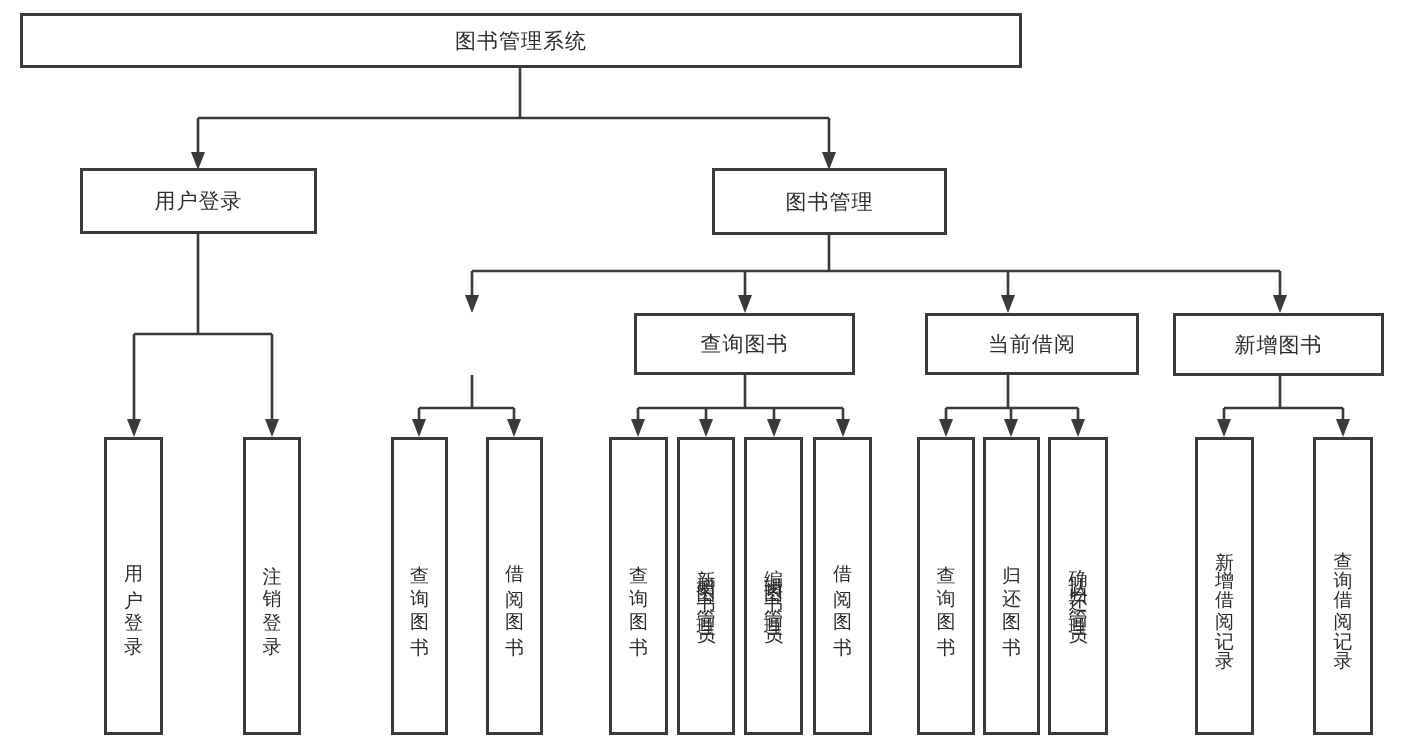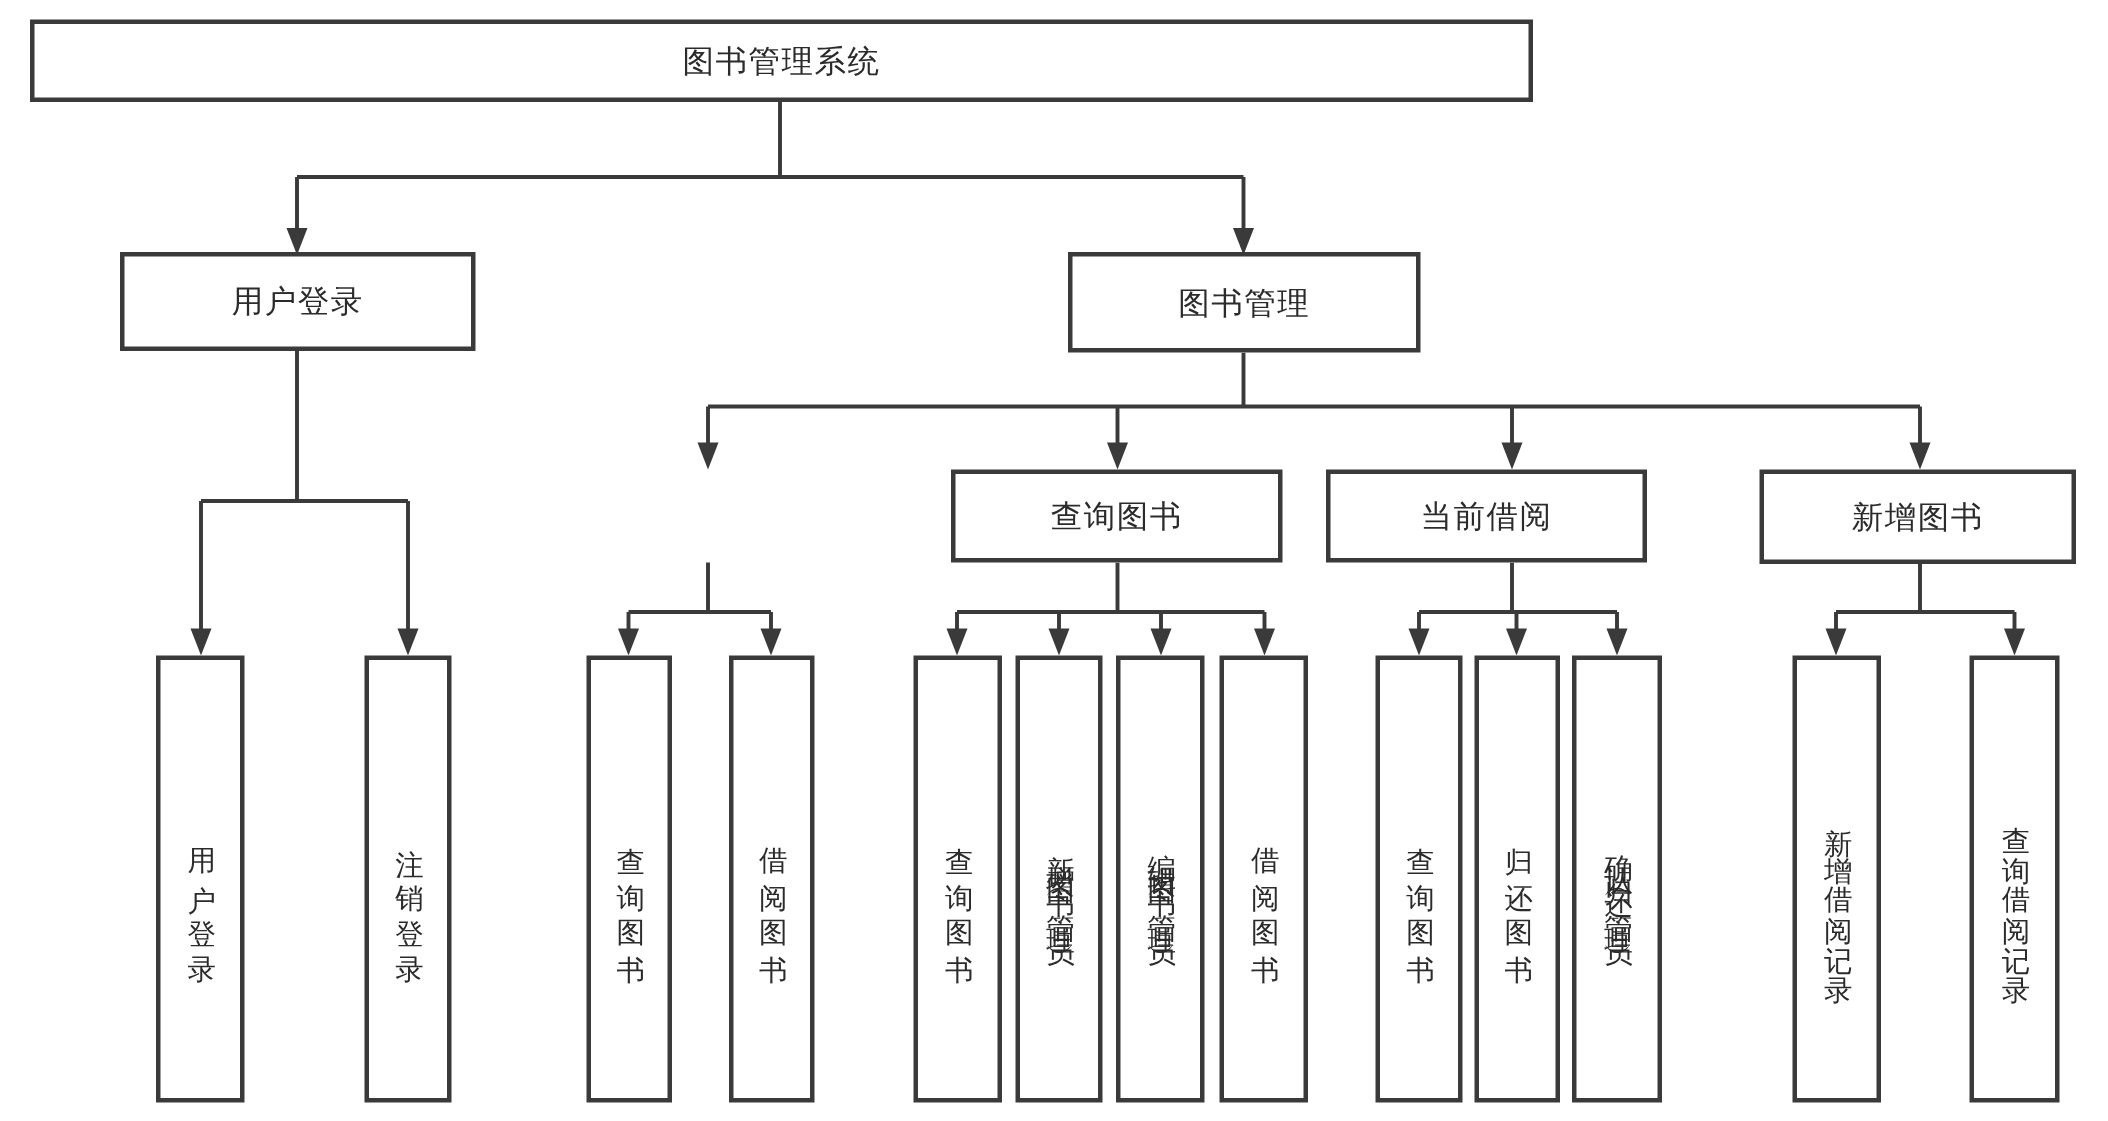--- a/index.html
+++ b/index.html
@@ -69,21 +69,21 @@
       <polygon points="1336,419 1350,419 1343,437"></polygon>
     </g>
   </svg>
 
   <div class="node" style="left:20px;top:13px;width:1002px;height:55px">图书管理系统</div>
 
   <div class="node" style="left:80px;top:168px;width:237px;height:66px">用户登录</div>
   <div class="node" style="left:712px;top:168px;width:235px;height:67px">图书管理</div>
 
   <div class="node" style="left:634px;top:313px;width:221px;height:62px">查询图书</div>
-  <div class="node" style="left:884px;top:313px;width:214px;height:62px">当前借阅</div>
+  <div class="node" style="left:925px;top:313px;width:214px;height:62px">当前借阅</div>
   <div class="node" style="left:1173px;top:313px;width:211px;height:63px">新增图书</div>
 
   <div class="node v" style="left:104px;top:437px;width:59px;height:298px">用户登录</div>
   <div class="node v" style="left:243px;top:437px;width:58px;height:298px">注销登录</div>
 
   <div class="node v" style="left:391px;top:437px;width:57px;height:298px">查询图书</div>
   <div class="node v" style="left:486px;top:437px;width:57px;height:298px">借阅图书</div>
 
   <div class="node v" style="left:609px;top:437px;width:59px;height:298px">查询图书</div>
   <div class="node v tight" style="left:677px;top:437px;width:58px;height:298px">新增图书（管理员）</div>

